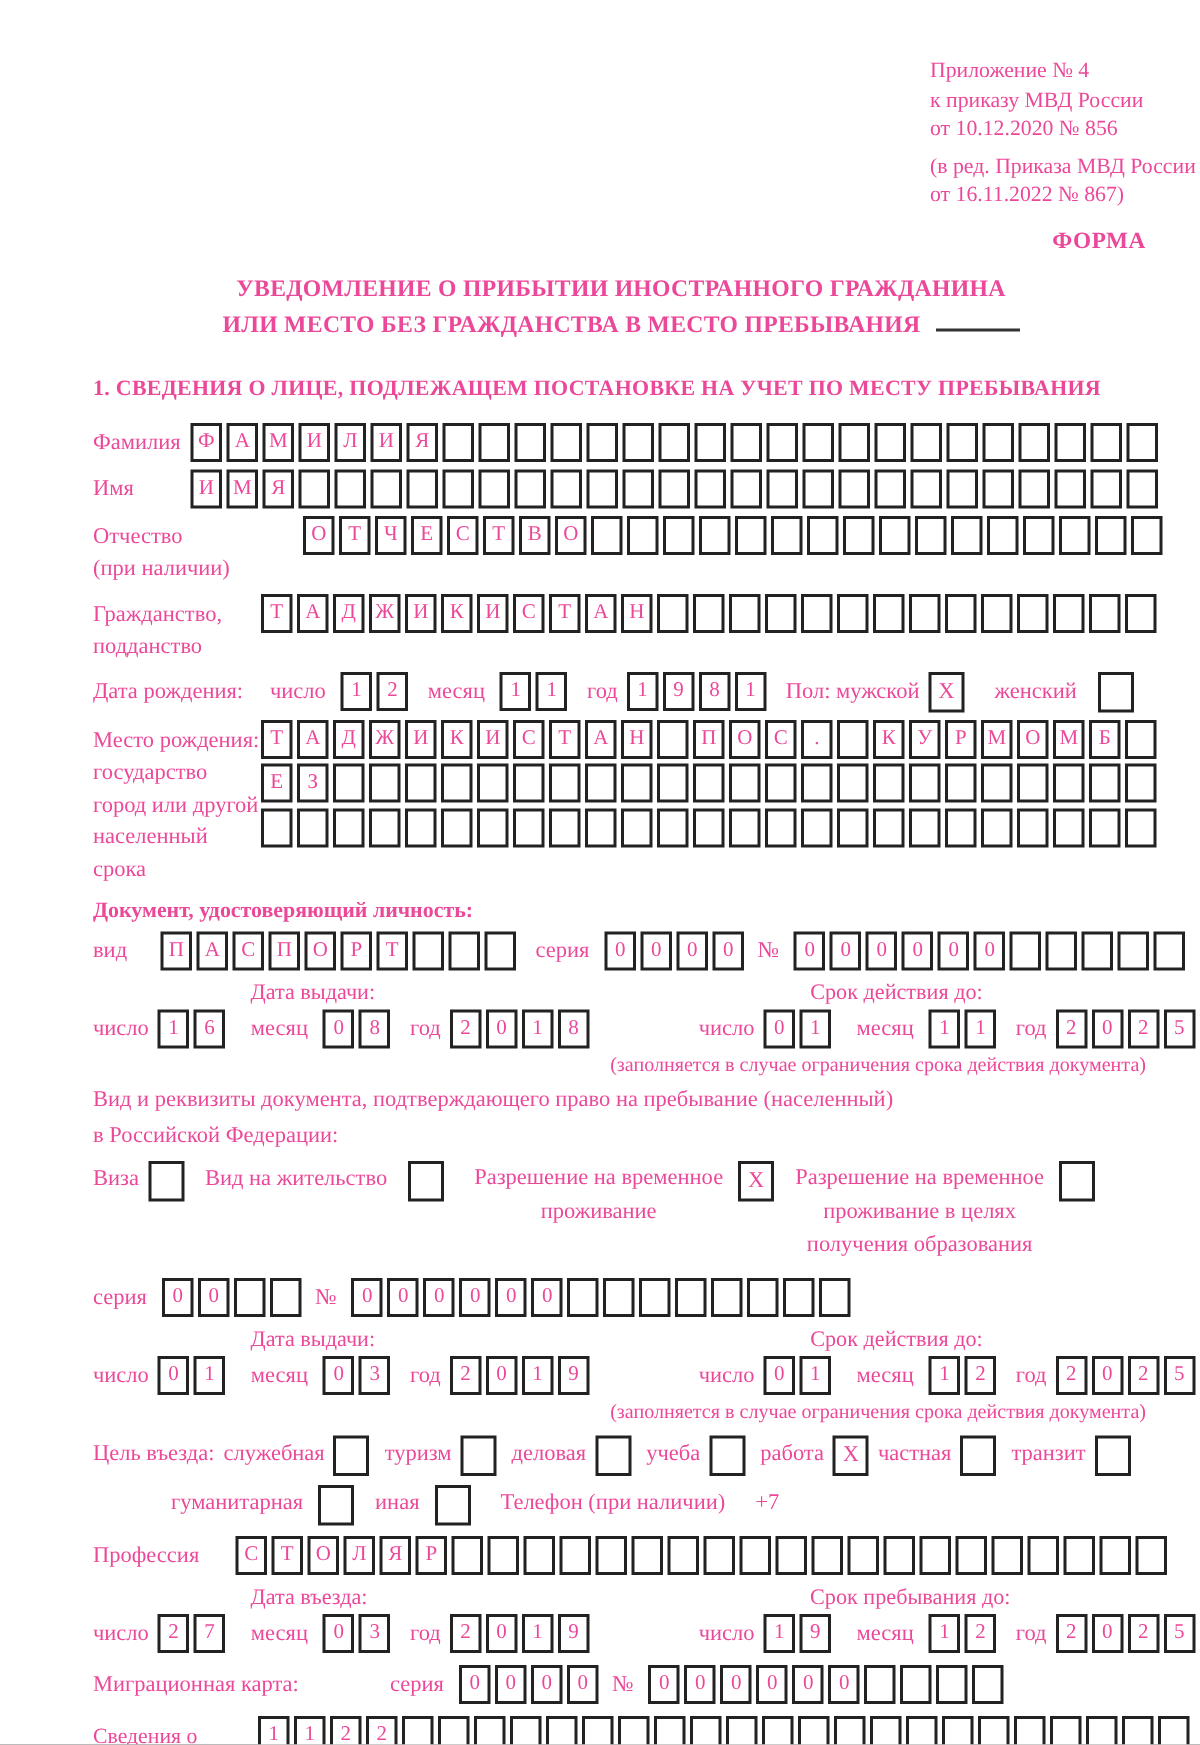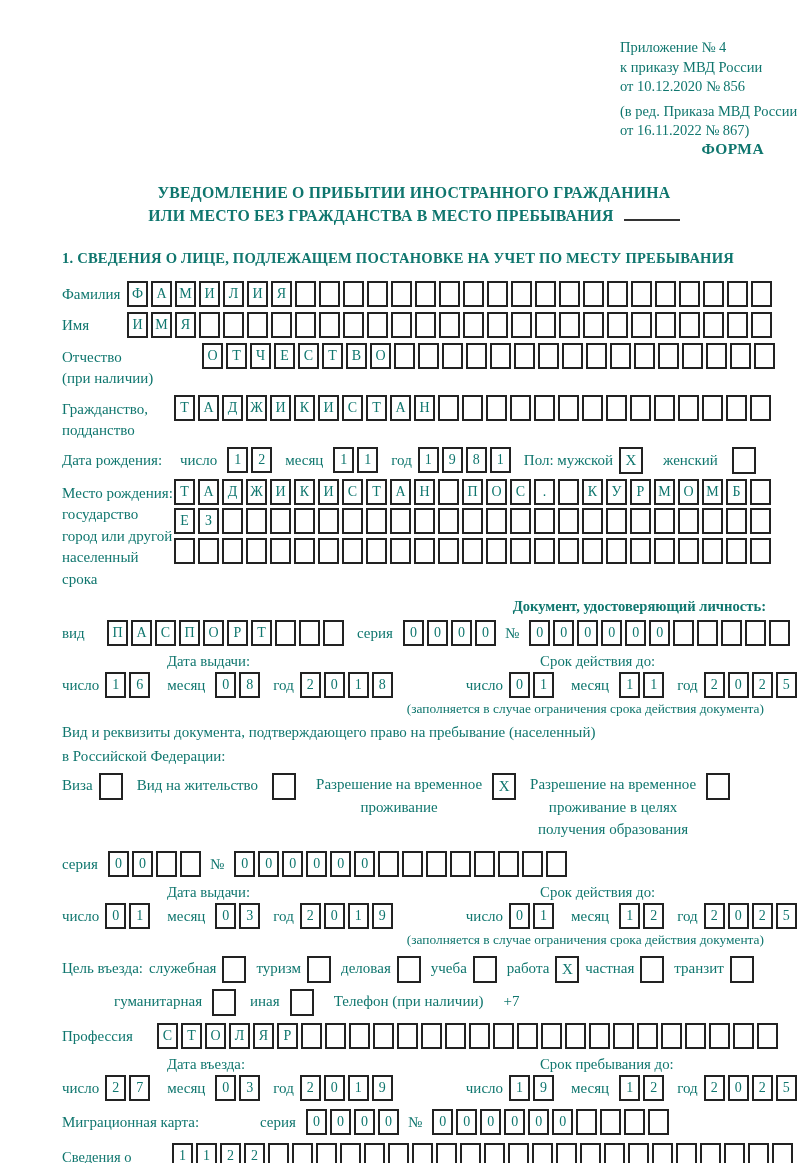--- a/index.html
+++ b/index.html
@@ -1,25 +1,25 @@
 <!DOCTYPE html>
 <html><head>
 <meta charset="utf-8">
 <style>
   html,body{margin:0;padding:0;background:#888;}
   .page{
-    width:800px;height:1163px;margin:0 auto;background:#fff;color:#0f766e;
+    width:800px;height:1163px;margin:0 auto;background:#fff;color:#ec4899;
     font-family:"Liberation Serif","DejaVu Serif",serif;font-size:15px;
     box-sizing:border-box;padding:34px 34px 0 62px;position:relative;overflow:hidden;
   }
   
   .header{position:relative;height:136px;}
   .appendix{position:absolute;left:558px;top:4px;width:210px;font-size:14.5px;line-height:1.35;}
   .appendix .revision{margin-top:5px;}
-  .forma{position:absolute;right:2px;bottom:12px;font-weight:bold;font-size:15.5px;letter-spacing:.4px;}
+  .forma{position:absolute;right:2px;bottom:0;font-weight:bold;font-size:15.5px;letter-spacing:.4px;}
   
   .title{text-align:center;font-weight:bold;font-size:15.8px;line-height:1.45;margin-top:12px;letter-spacing:.2px;}
   .blank{display:inline-block;width:56px;border-bottom:2.2px solid #333;height:14px;margin-left:10px;}
   .s1head{font-weight:bold;font-size:14.6px;margin-top:22px;letter-spacing:.2px;}
   
   .row{display:flex;align-items:flex-start;margin-top:5px;}
   .lbl{flex:none;padding-top:5px;}
   .w65{width:65px;} .w112{width:112px;} .w140{width:140px;} .w95{width:95px;}
   .lblcol{flex:none;line-height:21.5px;padding-top:4px;}
   .cells{white-space:nowrap;flex:none;}
@@ -29,21 +29,21 @@
     margin-right:3px;text-align:center;font-size:14px;line-height:22px;vertical-align:top;background:#fff;
   }
   .cbox{
     display:inline-block;box-sizing:border-box;width:24px;height:27px;border:2px solid #222;
     text-align:center;font-size:15px;line-height:23px;vertical-align:top;background:#fff;flex:none;
   }
   .dgl{padding-top:5px;flex:none;}
   .mL6{margin-left:6px;} .mL10{margin-left:10px;} .mL14{margin-left:14px;} .mL20{margin-left:20px;}
   .mR6{margin-right:6px;} .mR10{margin-right:10px;}
   
-  .centerbold{text-align:right;font-weight:bold;font-size:14.6px;margin-top:8px;}
+  .centerbold{text-align:left;font-weight:bold;font-size:14.6px;margin-top:8px;}
   .dtitles{display:flex;font-size:14.8px;margin-top:7px;}
   .note{font-size:13.4px;text-align:right;margin-top:3px;padding-right:2px;}
   .plain{margin-top:7px;font-size:15px;}
   
   .optsrow{display:flex;align-items:flex-start;margin-top:8px;}
   .optmulti{text-align:center;line-height:1.5;flex:none;}
 </style>
 </head>
 <body>
 

